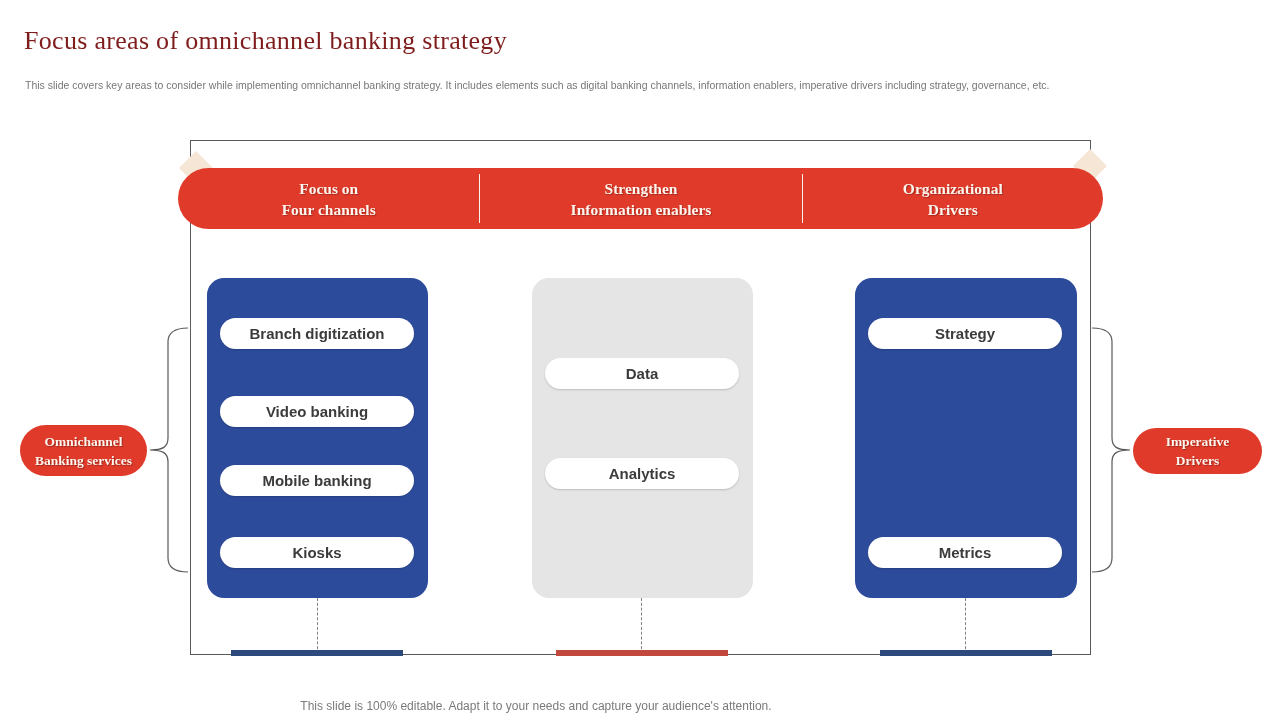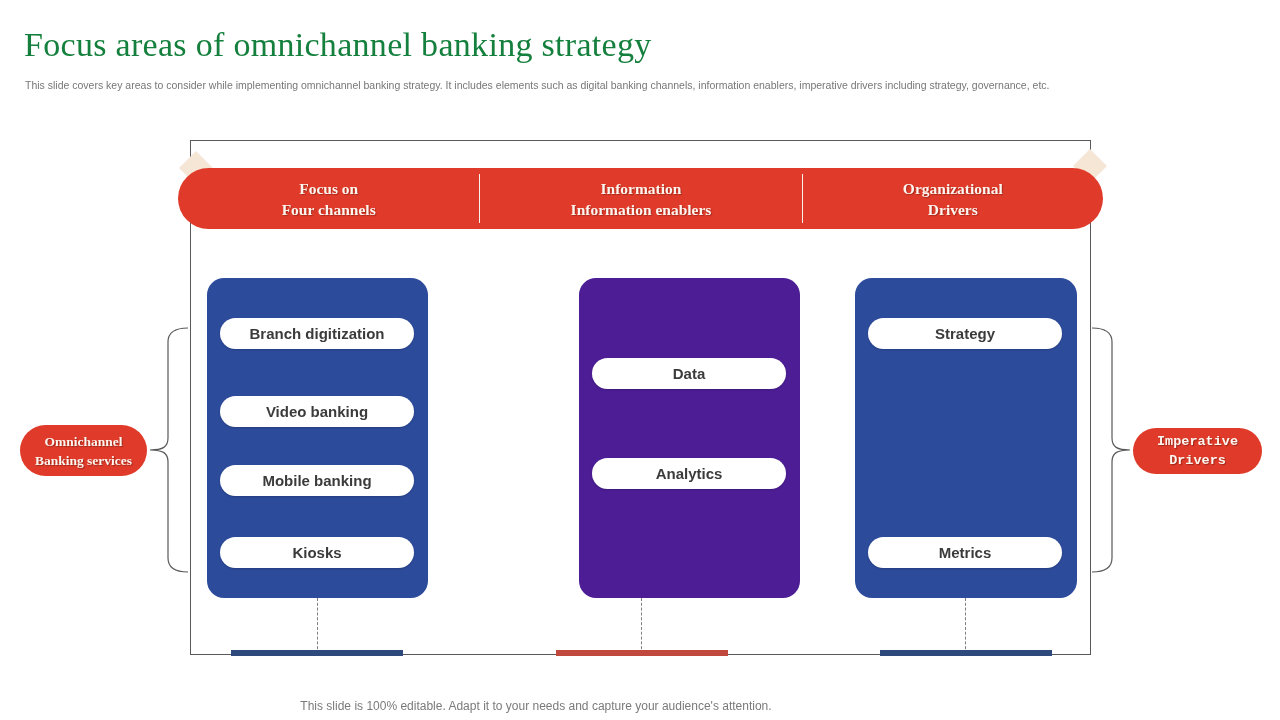--- a/index.html
+++ b/index.html
@@ -9,23 +9,23 @@
     height: 720px;
     background: #ffffff;
     overflow: hidden;
     font-family: "Liberation Sans", sans-serif;
   }
   .title {
     position: absolute;
     left: 24px;
     top: 26px;
     font-family: "Liberation Serif", serif;
-    font-size: 34px;
+    font-size: 26px;
     font-weight: 400;
-    color: #15803d;
+    color: #7f1d1d;
     letter-spacing: 0.3px;
     white-space: nowrap;
   }
   .subtitle {
     position: absolute;
     left: 25px;
     top: 79px;
     font-size: 10.5px;
     color: #777777;
     white-space: nowrap;
@@ -136,21 +136,21 @@
     font-family: "Liberation Serif", serif;
     font-weight: 700;
     font-size: 13.5px;
     line-height: 19px;
     color: #fdf6ef;
     text-shadow: 1px 1px 1px rgba(60,10,5,0.4);
     text-align: right;
     z-index: 2;
   }
   .side-pill.left  { left: 20px;  top: 425px; width: 127px; height: 51px; }
-  .side-pill.right { left: 1133px; top: 428px; width: 129px; height: 46px; border-radius: 23px; font-family: Liberation Mono, monospace; }
+  .side-pill.right { left: 1133px; top: 428px; width: 129px; height: 46px; border-radius: 23px; }
   .brace { position: absolute; z-index: 1; }
   .brace.left  { left: 145px; top: 320px; }
   .brace.right { left: 1085px; top: 320px; }
   .footer {
     position: absolute;
     left: 0;
     top: 699px;
     width: 1072px;
     text-align: center;
     font-size: 12px;
@@ -170,37 +170,37 @@
   <div class="deco-arrow deco-left"></div>
   <div class="deco-arrow deco-right"></div>
 
   <div class="band" style="background: rgb(224, 59, 42);">
     <div class="band-section s0">
       <div>Focus on</div>
       <div>Four channels</div>
     </div>
     <div class="band-divider"></div>
     <div class="band-section s1">
-      <div>Information</div>
+      <div>Strengthen</div>
       <div>Information enablers</div>
     </div>
     <div class="band-divider"></div>
     <div class="band-section s2">
       <div>Organizational</div>
       <div>Drivers</div>
     </div>
   </div>
 
   <div class="column col-0" style="background: rgb(45, 75, 155);">
       <div class="pill" style="top: 40px;">Branch digitization</div>
       <div class="pill" style="top: 118px;">Video banking</div>
       <div class="pill" style="top: 187px;">Mobile banking</div>
       <div class="pill" style="top: 259px;">Kiosks</div>
     </div>
-  <div class="column col-1" style="background: #4c1d95; margin-left: 47px;">
+  <div class="column col-1" style="background: #e5e5e5;">
       <div class="pill" style="top: 80px;">Data</div>
       <div class="pill" style="top: 180px;">Analytics</div>
     </div>
   <div class="column col-2" style="background: rgb(45, 75, 155);">
       <div class="pill" style="top: 40px;">Strategy</div>
       <div class="pill" style="top: 259px;">Metrics</div>
     </div>
 
   <div class="dash-line dash-0"></div>
   <div class="dash-line dash-1"></div>

